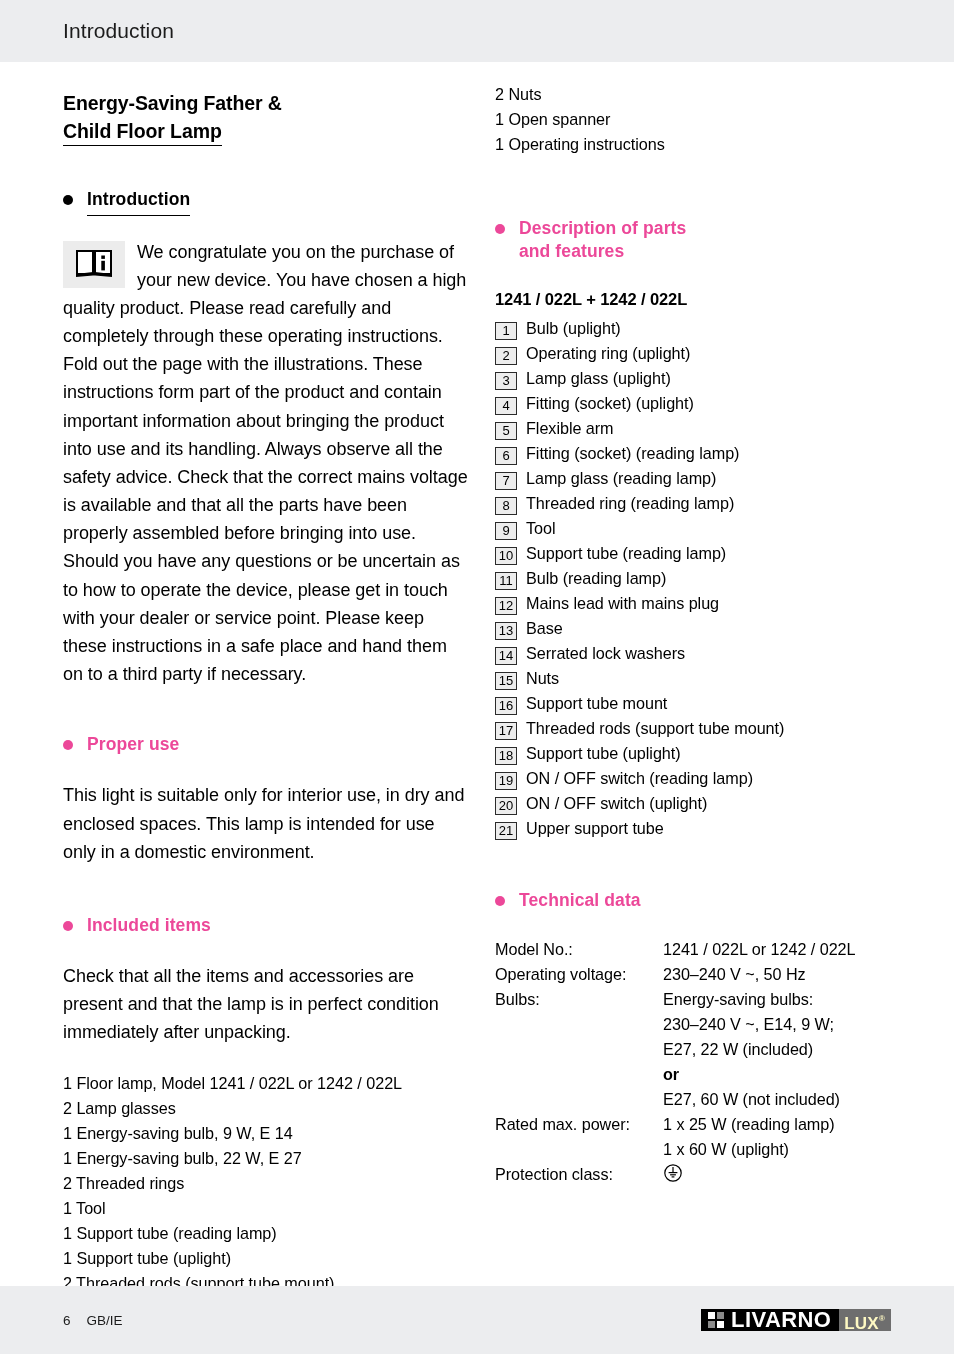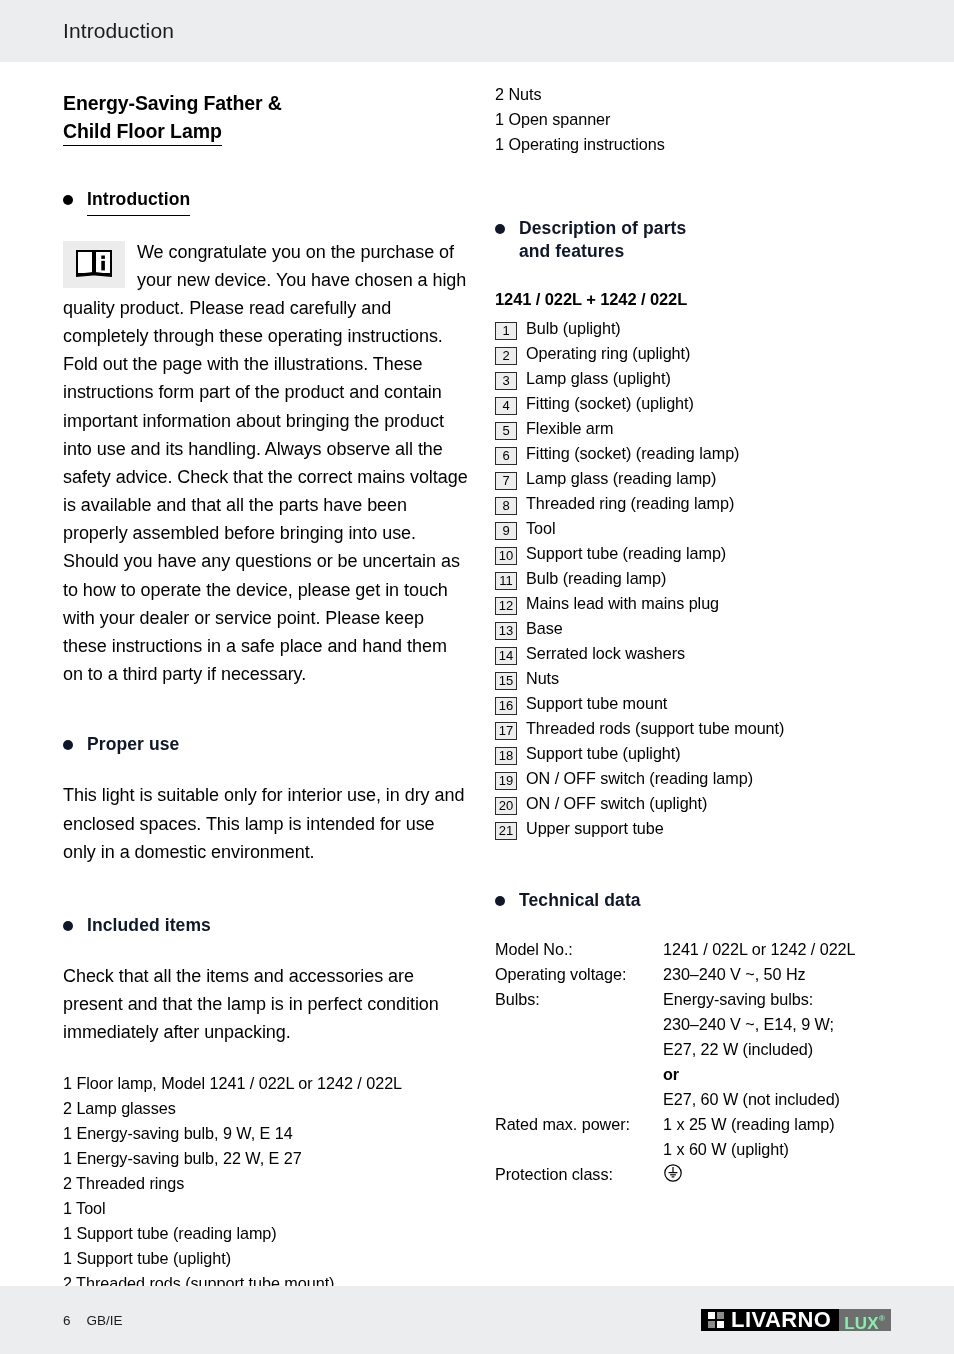--- a/index.html
+++ b/index.html
@@ -70,21 +70,21 @@
     background: currentColor;
     flex: 0 0 10px;
     margin-top: 7px;
   }
   .section-head .head-text { line-height: 1.33; }
   .section-head.black { color: #000; }
   .section-head.black .head-text {
     border-bottom: 1.4px solid #000;
     padding-bottom: 3px;
   }
-  .section-head.grey { color: #0f172a; }
+  .section-head.grey { color: #ec4899; }
 
   .sh-intro   { margin-top: 42px; }
   .sh-proper  { margin-top: 45px; }
   .sh-included{ margin-top: 48px; }
   .sh-desc    { margin-top: 60px; }
   .sh-tech    { margin-top: 48px; }
 
   
   p.body-text {
     font-size: 18px;
@@ -208,21 +208,21 @@
   .logo-word {
     color: #fff;
     font-size: 22px;
     font-weight: bold;
     letter-spacing: .4px;
     line-height: 1;
     font-family: "Liberation Sans", sans-serif;
   }
   .logo-lux {
     background: #6e6e6e;
-    color: #86efac;
+    color: #fef9c3;
     font-size: 17px;
     font-weight: bold;
     letter-spacing: .2px;
     display: flex;
     align-items: center;
     padding: 8px 6px 0 5px;
     position: relative;
   }
   .logo-lux sup {
     font-size: 8px;

